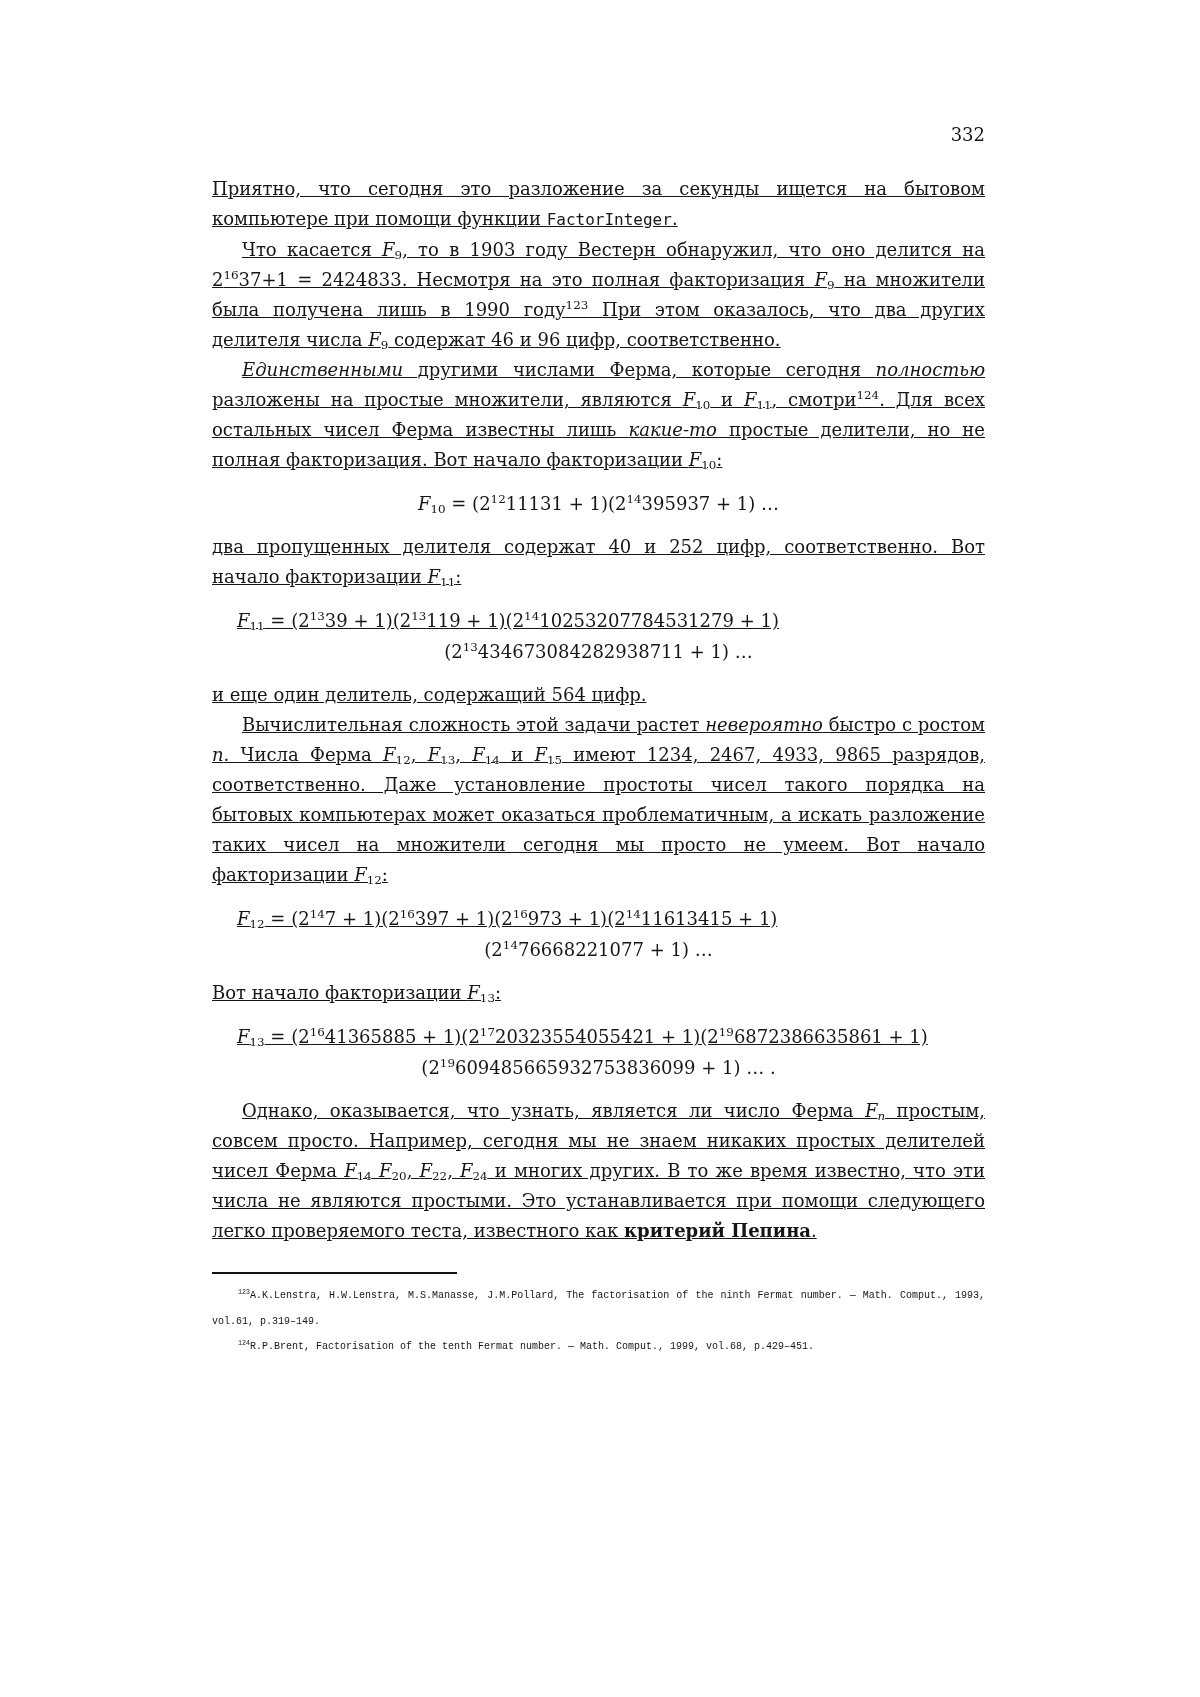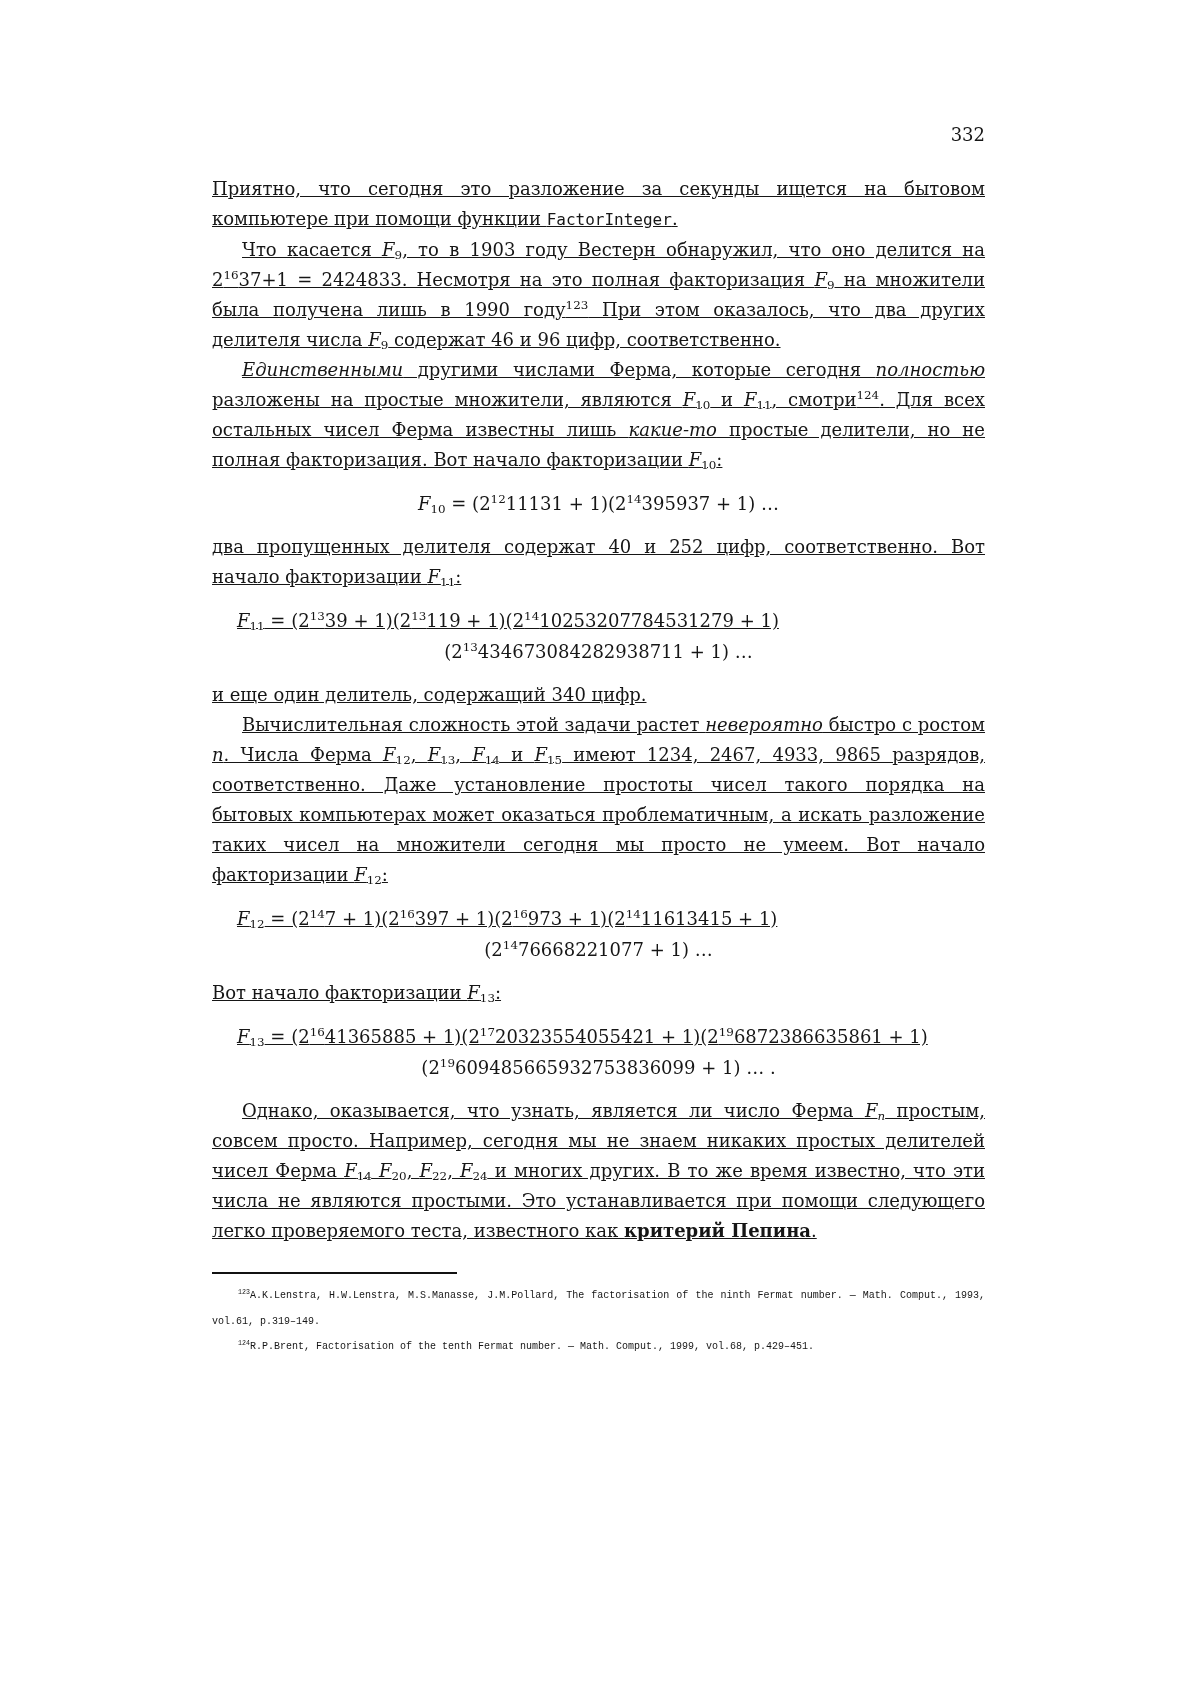--- a/index.html
+++ b/index.html
@@ -87,21 +87,21 @@
       <div class="eq-center"><i>F</i><sub>10</sub> = (2<sup>12</sup>11131 + 1)(2<sup>14</sup>395937 + 1) …</div>
     </div>
 
     <p class="para">два пропущенных делителя содержат 40 и 252 цифр, соответственно. Вот начало факторизации <i>F</i><sub>11</sub>:</p>
 
     <div class="equation">
       <div class="eq-l1"><i>F</i><sub>11</sub> = (2<sup>13</sup>39 + 1)(2<sup>13</sup>119 + 1)(2<sup>14</sup>10253207784531279 + 1)</div>
       <div class="eq-l2">(2<sup>13</sup>434673084282938711 + 1) …</div>
     </div>
 
-    <p class="para">и еще один делитель, содержащий 340 цифр.</p>
+    <p class="para">и еще один делитель, содержащий 564 цифр.</p>
 
     <p class="para indent">Вычислительная сложность этой задачи растет <i>невероятно</i> быстро с ростом <i>n</i>. Числа Ферма <i>F</i><sub>12</sub>, <i>F</i><sub>13</sub>, <i>F</i><sub>14</sub> и <i>F</i><sub>15</sub> имеют 1234, 2467, 4933, 9865 разрядов, соответственно. Даже установление простоты чисел такого порядка на бытовых компьютерах может оказаться проблематичным, а искать разложение таких чисел на множители сегодня мы просто не умеем. Вот начало факторизации <i>F</i><sub>12</sub>:</p>
 
     <div class="equation">
       <div class="eq-l1"><i>F</i><sub>12</sub> = (2<sup>14</sup>7 + 1)(2<sup>16</sup>397 + 1)(2<sup>16</sup>973 + 1)(2<sup>14</sup>11613415 + 1)</div>
       <div class="eq-l2">(2<sup>14</sup>76668221077 + 1) …</div>
     </div>
 
     <p class="para">Вот начало факторизации <i>F</i><sub>13</sub>:</p>
 

